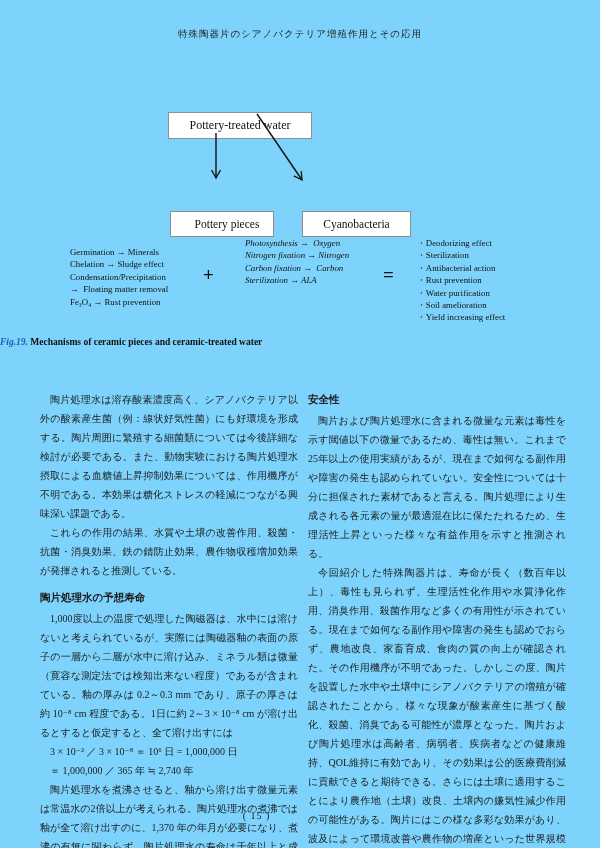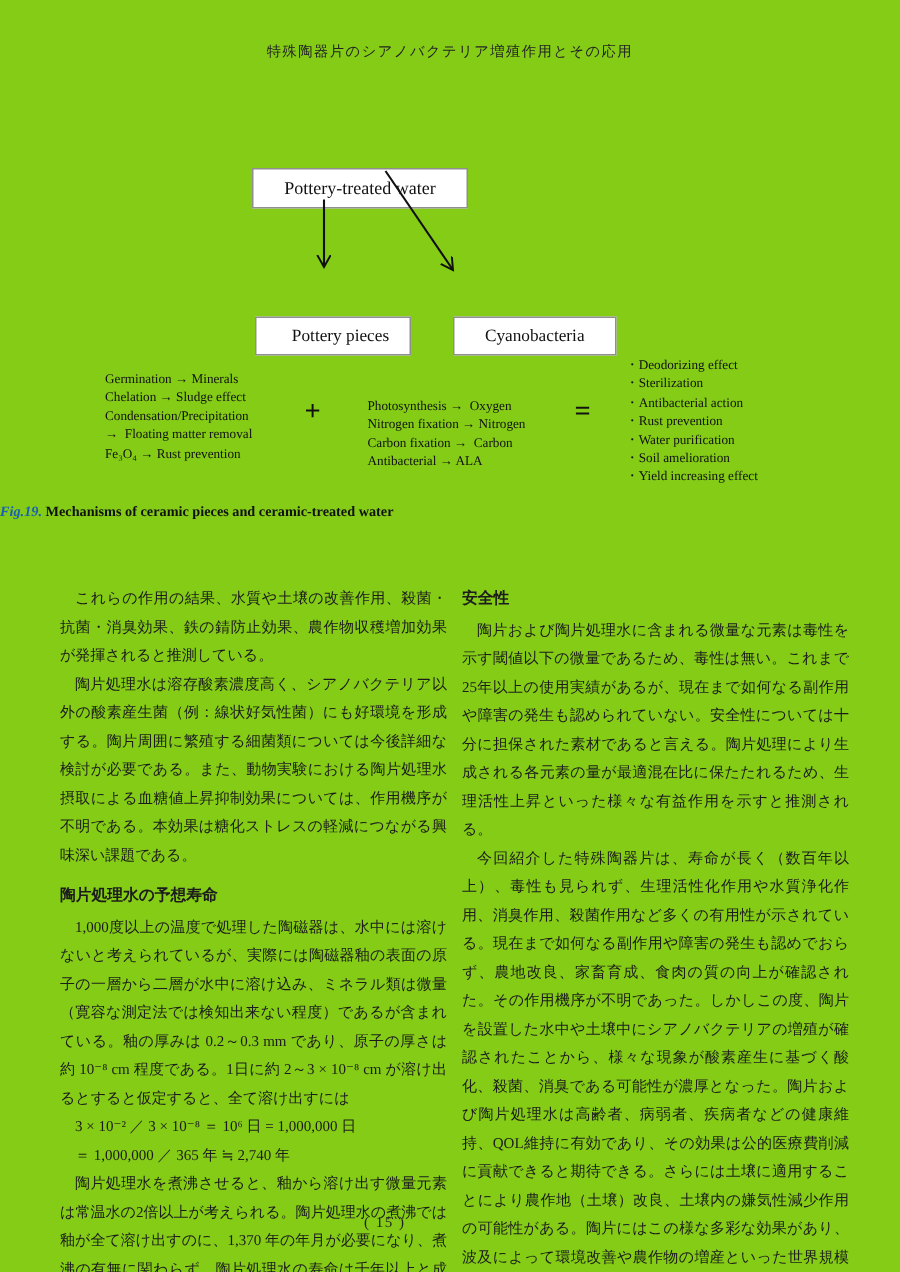--- a/index.html
+++ b/index.html
@@ -1,19 +1,19 @@
 <!DOCTYPE html>
 <html><head>
 <meta charset="utf-8">
 <style>
   html,body{margin:0;padding:0;background:#ffffff;}
   .page{
     position:relative;
     width:600px;height:848px;
-    background:#84cc16;
+    background:#7dd3fc;
     font-family:"Liberation Serif","DejaVu Serif",serif;
     color:#1a1a1a;
     overflow:hidden;
   }
   .running-head{
     position:absolute;top:28px;left:0;width:600px;
     text-align:center;font-size:9.5px;letter-spacing:1px;color:#222;
   }
   
   .fig-box{
@@ -21,21 +21,21 @@
     display:flex;align-items:center;justify-content:center;
     font-size:12px;color:#111;margin-top:24px;
   }
   #box-top{left:168px;top:88px;width:142px;height:25px;}
   #box-left{left:170px;top:187px;width:92px;height:24px;font-size:11.5px;padding-left:10px;}
   #box-right{left:302px;top:187px;width:107px;height:24px;font-size:11.5px;}
   .arrow-layer{position:absolute;left:0;top:0;pointer-events:none;}
   .fig-list{position:absolute;font-size:8.8px;line-height:12.4px;color:#111;}
   .fig-list div{white-space:pre;}
   #list-left{left:70px;top:246px;}
-  #list-mid{left:245px;top:264px;}
+  #list-mid{left:245px;top:237px;font-style:italic;}
   #list-right{left:417px;top:237px;}
   .op-sign{
     position:absolute;font-size:19px;font-weight:bold;color:#111;
     font-family:"Liberation Serif",serif;
   }
   #plus-sign{left:203px;top:264px;}
   #equals-sign{left:383px;top:264px;}
   .fig-caption{
     position:absolute;top:337px;left:0;width:600px;text-align:left;
     font-size:9.5px;font-weight:bold;color:#111;
@@ -89,40 +89,40 @@
       <div>Chelation → Sludge effect</div>
       <div>Condensation/Precipitation</div>
       <div>→  Floating matter removal</div>
       <div>Fe₃O₄ → Rust prevention</div>
     </div>
   <div class="op-sign" id="plus-sign">+</div>
   <div class="fig-list" id="list-mid">
       <div>Photosynthesis →  Oxygen</div>
       <div>Nitrogen fixation → Nitrogen</div>
       <div>Carbon fixation →  Carbon</div>
-      <div>Antibacterial → ALA</div>
+      <div>Sterilization → ALA</div>
     </div>
   <div class="op-sign" id="equals-sign">=</div>
   <div class="fig-list" id="list-right">
       <div>・Deodorizing effect</div>
       <div>・Sterilization</div>
       <div>・Antibacterial action</div>
       <div>・Rust prevention</div>
       <div>・Water purification</div>
       <div>・Soil amelioration</div>
       <div>・Yield increasing effect</div>
     </div>
 
   <div class="fig-caption">
     <span class="fig-label" style="color: rgb(26, 95, 180);">Fig.19.</span><span> Mechanisms of ceramic pieces and ceramic-treated water</span>
   </div>
 
   <div class="col" id="col-left">
+    <p class="para">陶片処理水は溶存酸素濃度高く、シアノバクテリア以外の酸素産生菌（例：線状好気性菌）にも好環境を形成する。陶片周囲に繁殖する細菌類については今後詳細な検討が必要である。また、動物実験における陶片処理水摂取による血糖値上昇抑制効果については、作用機序が不明である。本効果は糖化ストレスの軽減につながる興味深い課題である。</p>
     <p class="para">これらの作用の結果、水質や土壌の改善作用、殺菌・抗菌・消臭効果、鉄の錆防止効果、農作物収穫増加効果が発揮されると推測している。</p>
-    <p class="para">陶片処理水は溶存酸素濃度高く、シアノバクテリア以外の酸素産生菌（例：線状好気性菌）にも好環境を形成する。陶片周囲に繁殖する細菌類については今後詳細な検討が必要である。また、動物実験における陶片処理水摂取による血糖値上昇抑制効果については、作用機序が不明である。本効果は糖化ストレスの軽減につながる興味深い課題である。</p>
     <div class="sec-head">陶片処理水の予想寿命</div>
     <p class="para">1,000度以上の温度で処理した陶磁器は、水中には溶けないと考えられているが、実際には陶磁器釉の表面の原子の一層から二層が水中に溶け込み、ミネラル類は微量（寛容な測定法では検知出来ない程度）であるが含まれている。釉の厚みは 0.2～0.3 mm であり、原子の厚さは約 10⁻⁸ cm 程度である。1日に約 2～3 × 10⁻⁸ cm が溶け出るとすると仮定すると、全て溶け出すには</p>
     <div class="formula">3 × 10⁻² ／ 3 × 10⁻⁸ ＝ 10⁶ 日 = 1,000,000 日</div>
     <div class="formula">＝ 1,000,000 ／ 365 年 ≒ 2,740 年</div>
     <p class="para">陶片処理水を煮沸させると、釉から溶け出す微量元素は常温水の2倍以上が考えられる。陶片処理水の煮沸では釉が全て溶け出すのに、1,370 年の年月が必要になり、煮沸の有無に関わらず、陶片処理水の寿命は千年以上と成り、半永久的な寿命を持つと予想される。陶片処理水の効果は、この様な微量の元素が最適な混合比を維持することから生じる。</p>
   </div>
 
   <div class="col" id="col-right">
     <div class="sec-head" style="margin-top:0;">安全性</div>
     <p class="para">陶片および陶片処理水に含まれる微量な元素は毒性を示す閾値以下の微量であるため、毒性は無い。これまで25年以上の使用実績があるが、現在まで如何なる副作用や障害の発生も認められていない。安全性については十分に担保された素材であると言える。陶片処理により生成される各元素の量が最適混在比に保たたれるため、生理活性上昇といった様々な有益作用を示すと推測される。</p>

